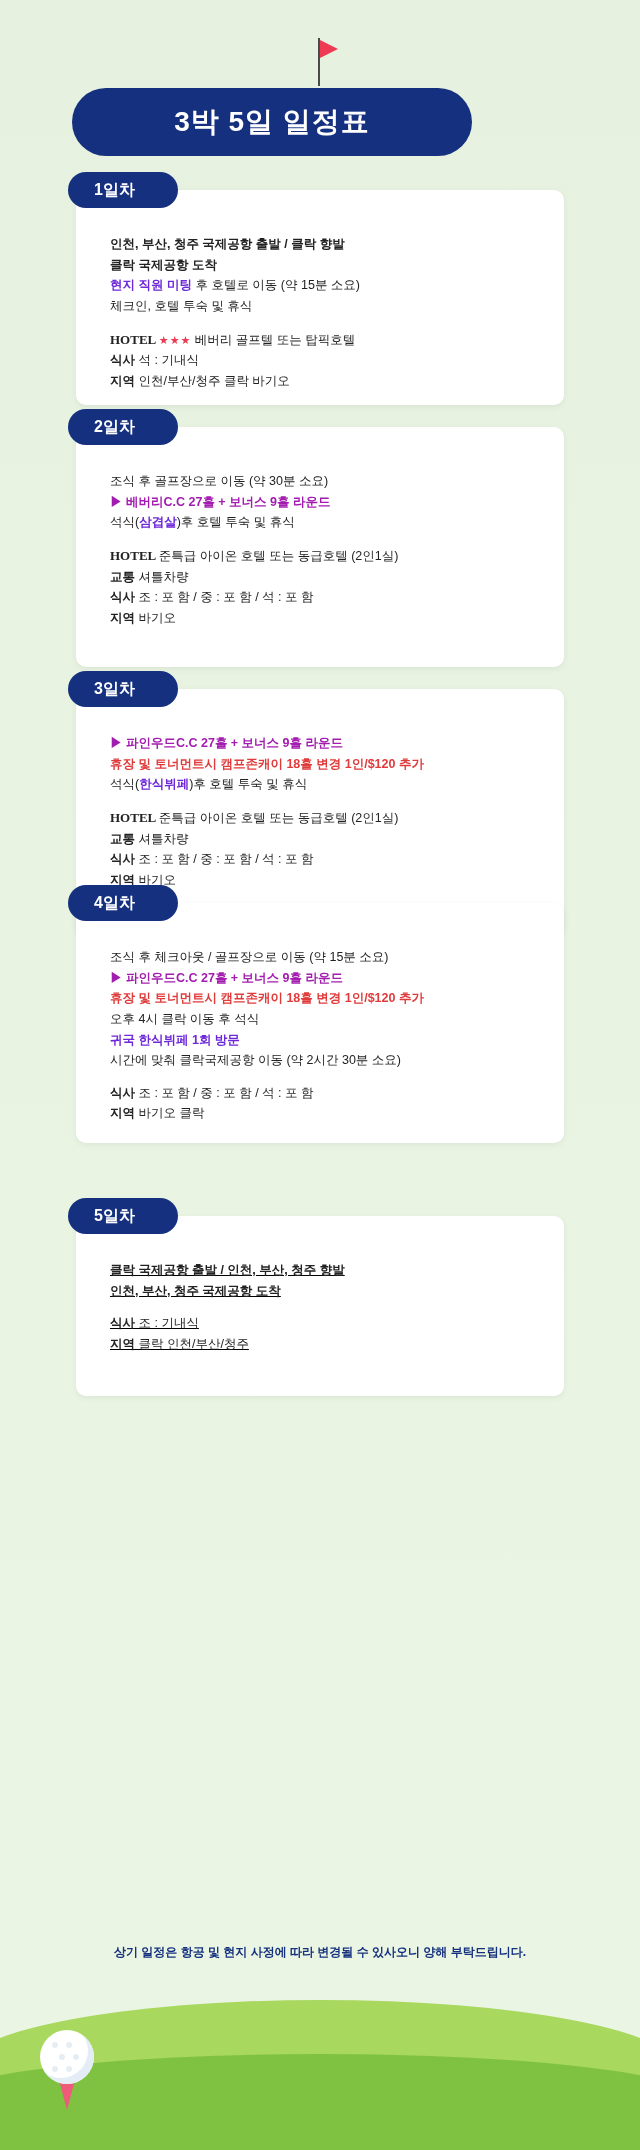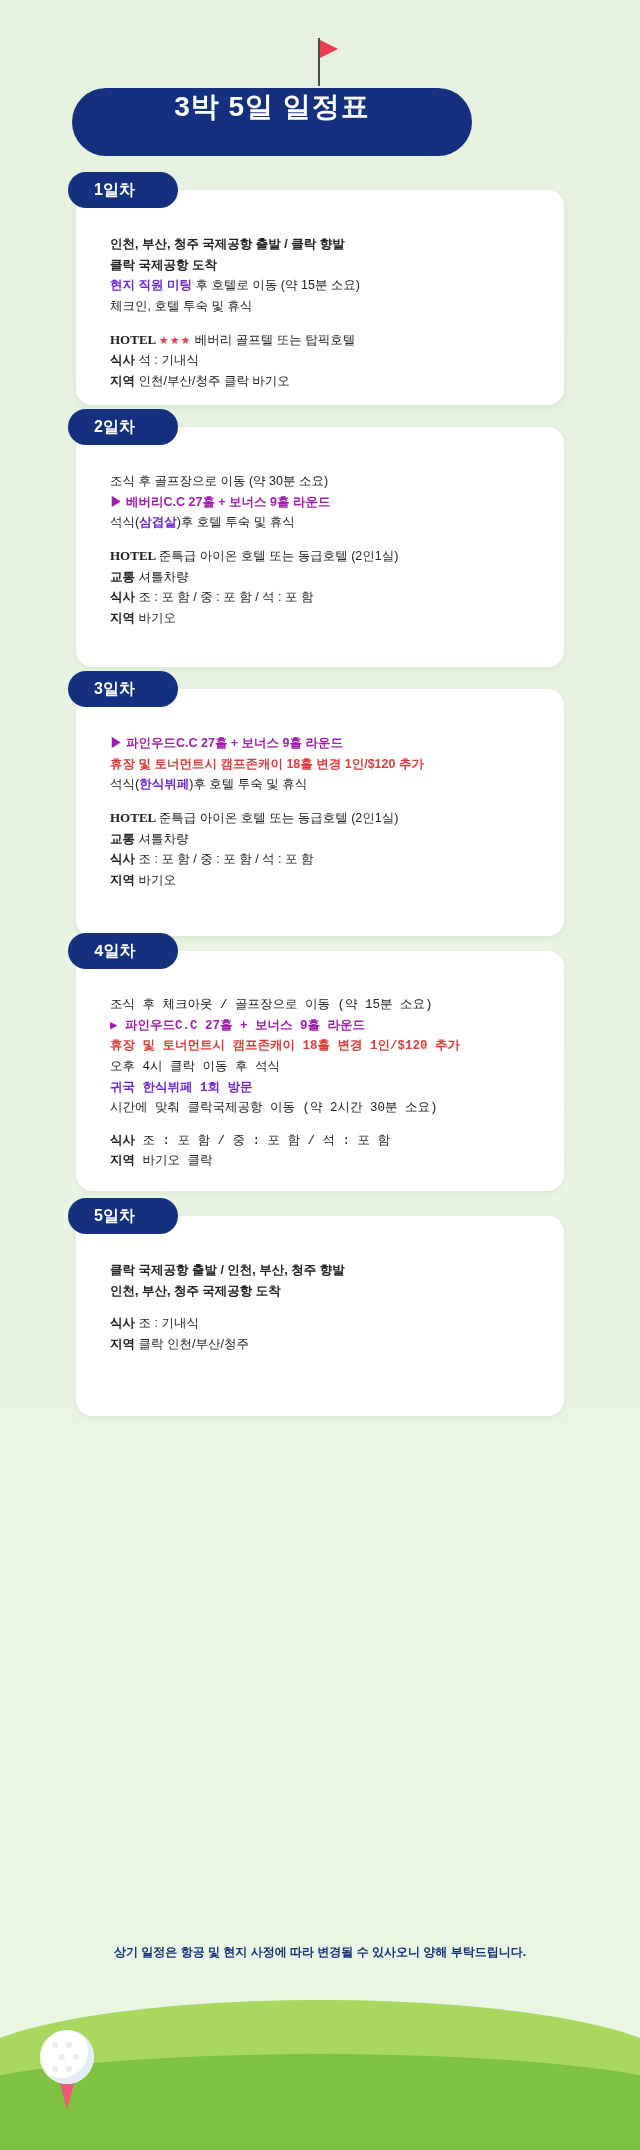--- a/index.html
+++ b/index.html
@@ -48,37 +48,37 @@
   
   .title-bar {
     position: absolute;
     top: 88px;
     left: 72px;
     width: 400px;
     height: 68px;
     background: #14307e;
     border-radius: 34px;
     display: flex;
-    align-items: flex-start;
+    align-items: center;
     justify-content: center;
   }
   .title-bar span {
     color: #ffffff;
     font-size: 28px;
     font-weight: bold;
     letter-spacing: 1px;
   }
 
   
   .card {
     position: absolute;
     left: 76px;
     width: 488px;
     background: #ffffff;
-    border-radius: 16px;
+    border-radius: 10px;
     box-shadow: 0 2px 6px rgba(0,0,0,0.06);
   }
   .day-tab {
     position: absolute;
     left: -8px;
     top: -18px;
     min-width: 110px;
     height: 36px;
     background: #14307e;
     border-radius: 18px;
@@ -220,37 +220,37 @@
           <div class="line"><span class="blue">▶ 파인우드C.C 27홀 + 보너스 9홀 라운드</span></div>
           <div class="line"><span class="red">휴장 및 토너먼트시 캠프존캐이 18홀 변경 1인/$120 추가</span></div>
           <div class="line"><span>석식(</span><span class="pink">한식뷔페</span><span>)후 호텔 투숙 및 휴식</span></div>
           <div class="gap"></div>
           <div class="line"><span class="hotel-k">HOTEL </span><span>준특급 아이온 호텔 또는 동급호텔 (2인1실)</span></div>
           <div class="line"><span class="lbl">교통</span><span> 셔틀차량</span></div>
           <div class="line"><span class="lbl">식사</span><span> 조 : 포 함 / 중 : 포 함 / 석 : 포 함</span></div>
           <div class="line"><span class="lbl">지역</span><span> 바기오</span></div>
         </div>
       </div>
-      <div class="card" style="top: 951px; height: 240px; font-family: Liberation Mono, monospace;">
+      <div class="card" style="top: 903px; height: 240px;">
         <div class="day-tab">
           <span>4일차</span>
         </div>
         <div class="card-body">
           <div class="line"><span>조식 후 체크아웃 / 골프장으로 이동 (약 15분 소요)</span></div>
           <div class="line"><span class="blue">▶ 파인우드C.C 27홀 + 보너스 9홀 라운드</span></div>
           <div class="line"><span class="red">휴장 및 토너먼트시 캠프존캐이 18홀 변경 1인/$120 추가</span></div>
           <div class="line"><span>오후 4시 클락 이동 후 석식</span></div>
           <div class="line"><span class="pink">귀국 한식뷔페 1회 방문</span></div>
           <div class="line"><span>시간에 맞춰 클락국제공항 이동 (약 2시간 30분 소요)</span></div>
           <div class="gap"></div>
           <div class="line"><span class="lbl">식사</span><span> 조 : 포 함 / 중 : 포 함 / 석 : 포 함</span></div>
           <div class="line"><span class="lbl">지역</span><span> 바기오 클락</span></div>
         </div>
       </div>
-      <div class="card" style="top: 1216px; height: 200px;">
+      <div class="card" style="top: 1216px; height: 180px; text-decoration: underline;">
         <div class="day-tab">
           <span>5일차</span>
         </div>
         <div class="card-body">
           <div class="line"><span class="b">클락 국제공항 출발 / 인천, 부산, 청주 향발</span></div>
           <div class="line"><span class="b">인천, 부산, 청주 국제공항 도착</span></div>
           <div class="gap"></div>
           <div class="line"><span class="lbl">식사</span><span> 조 : 기내식</span></div>
           <div class="line"><span class="lbl">지역</span><span> 클락 인천/부산/청주</span></div>
         </div>

